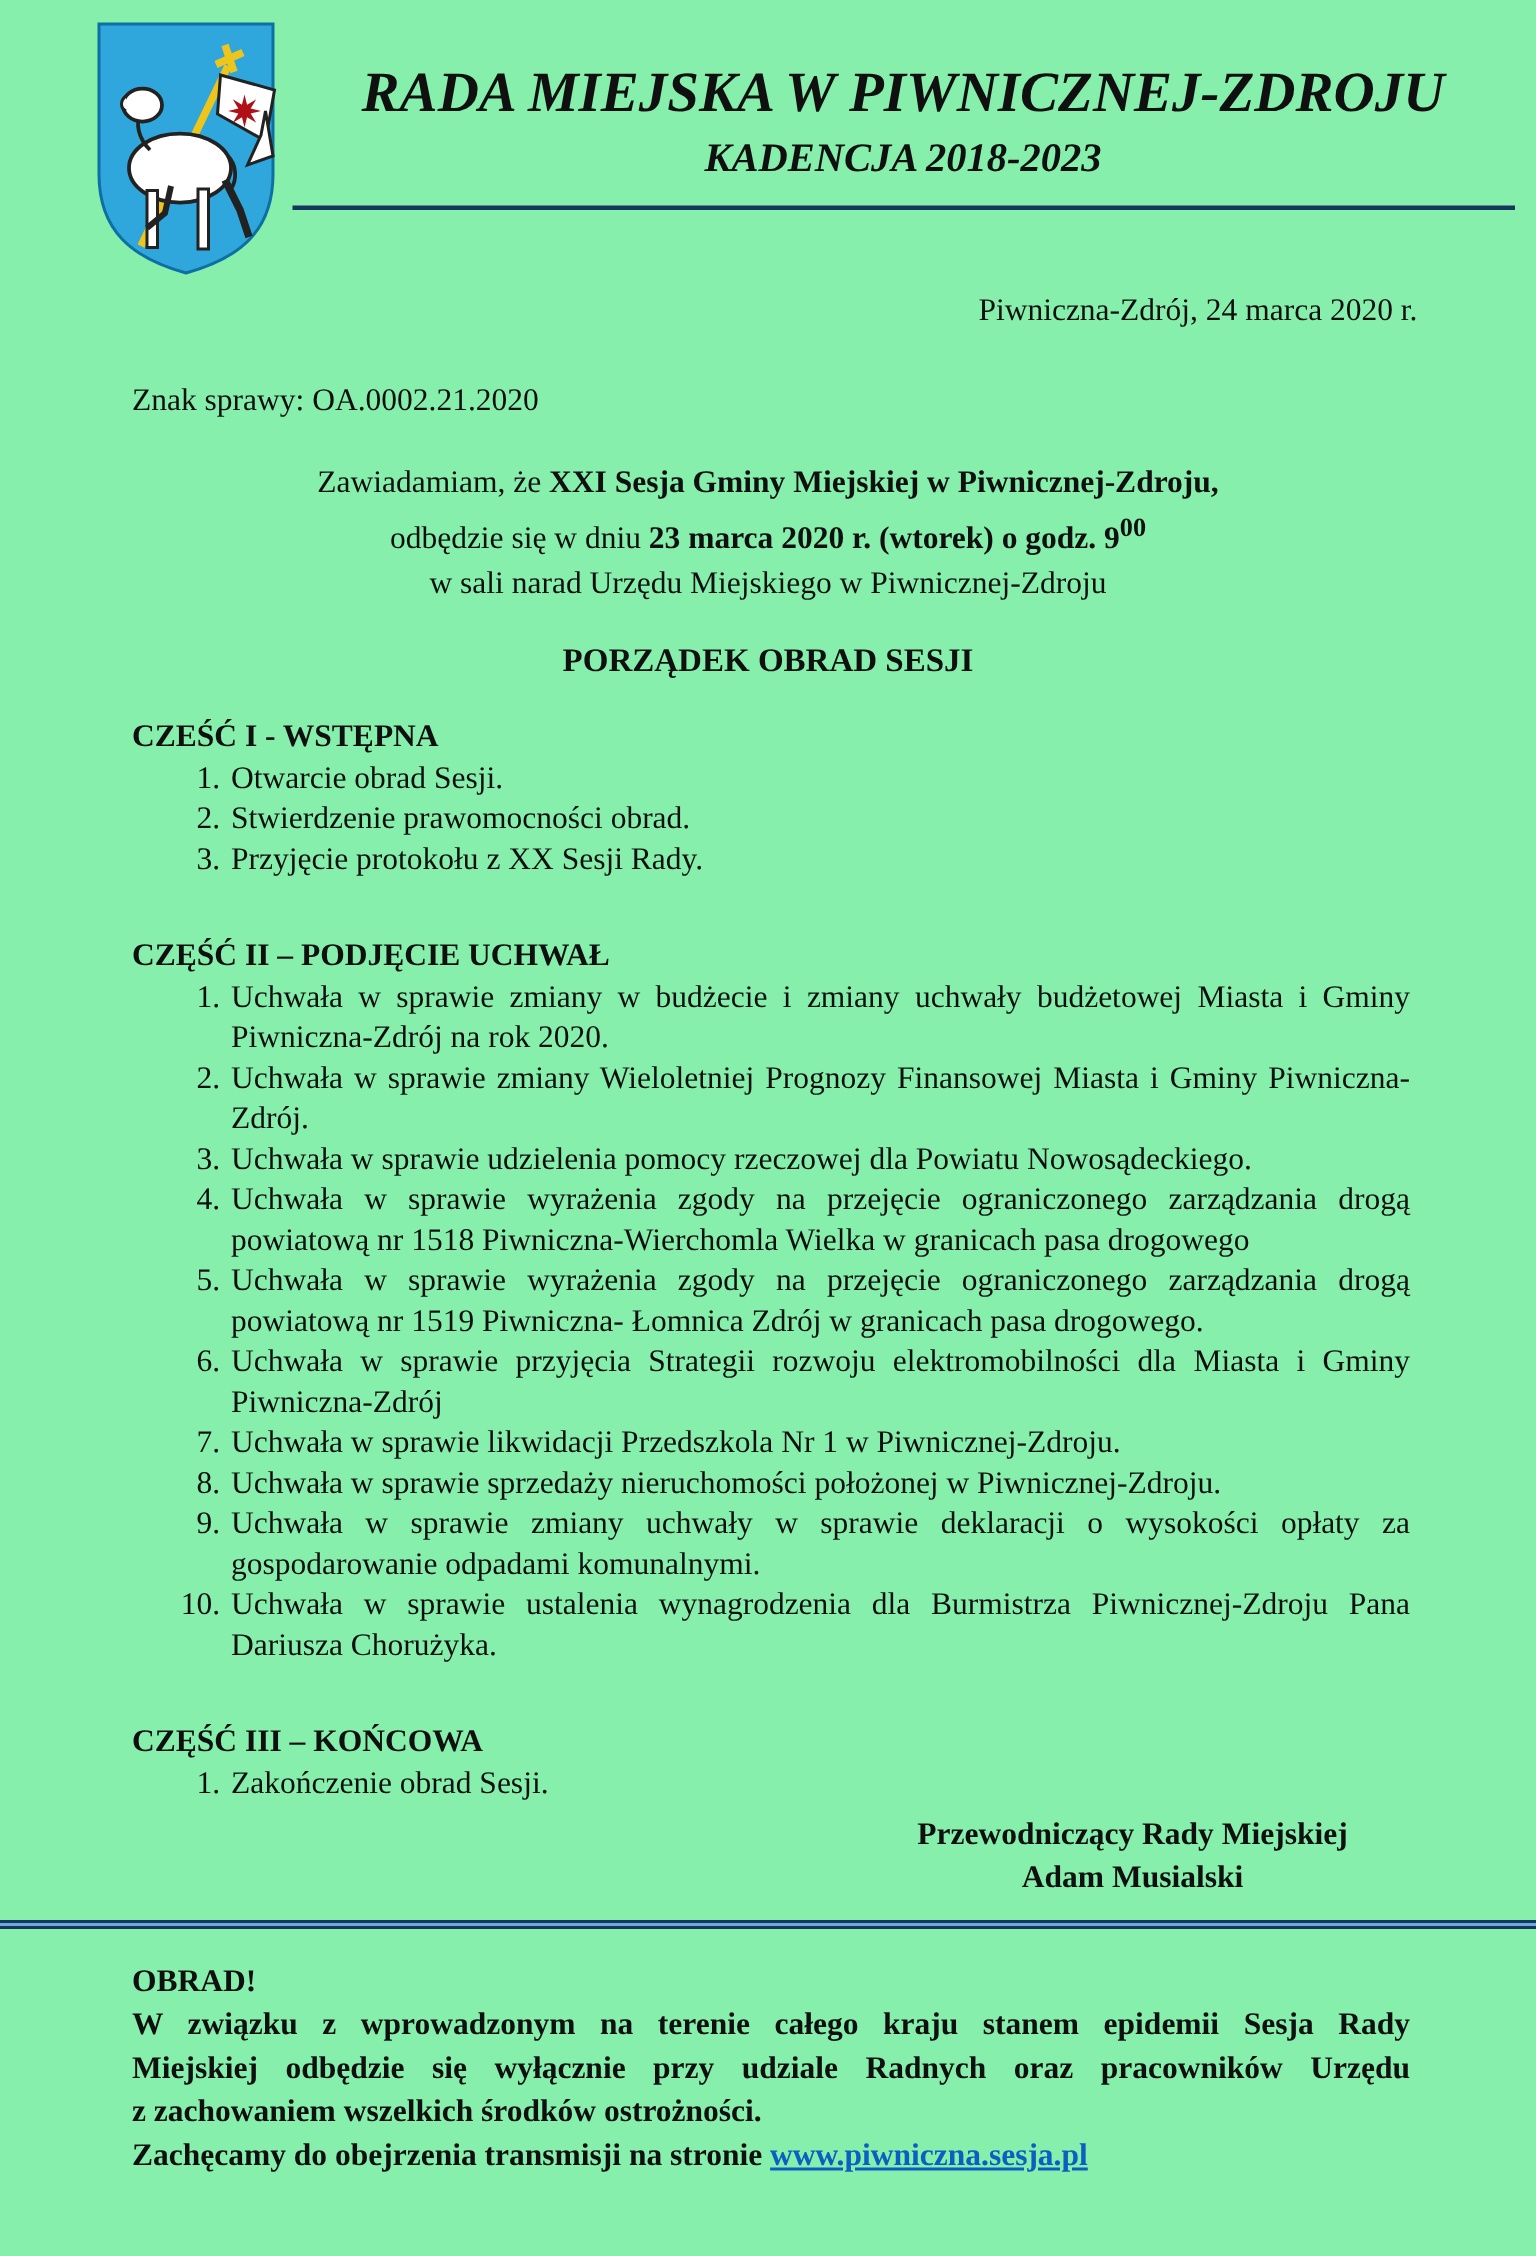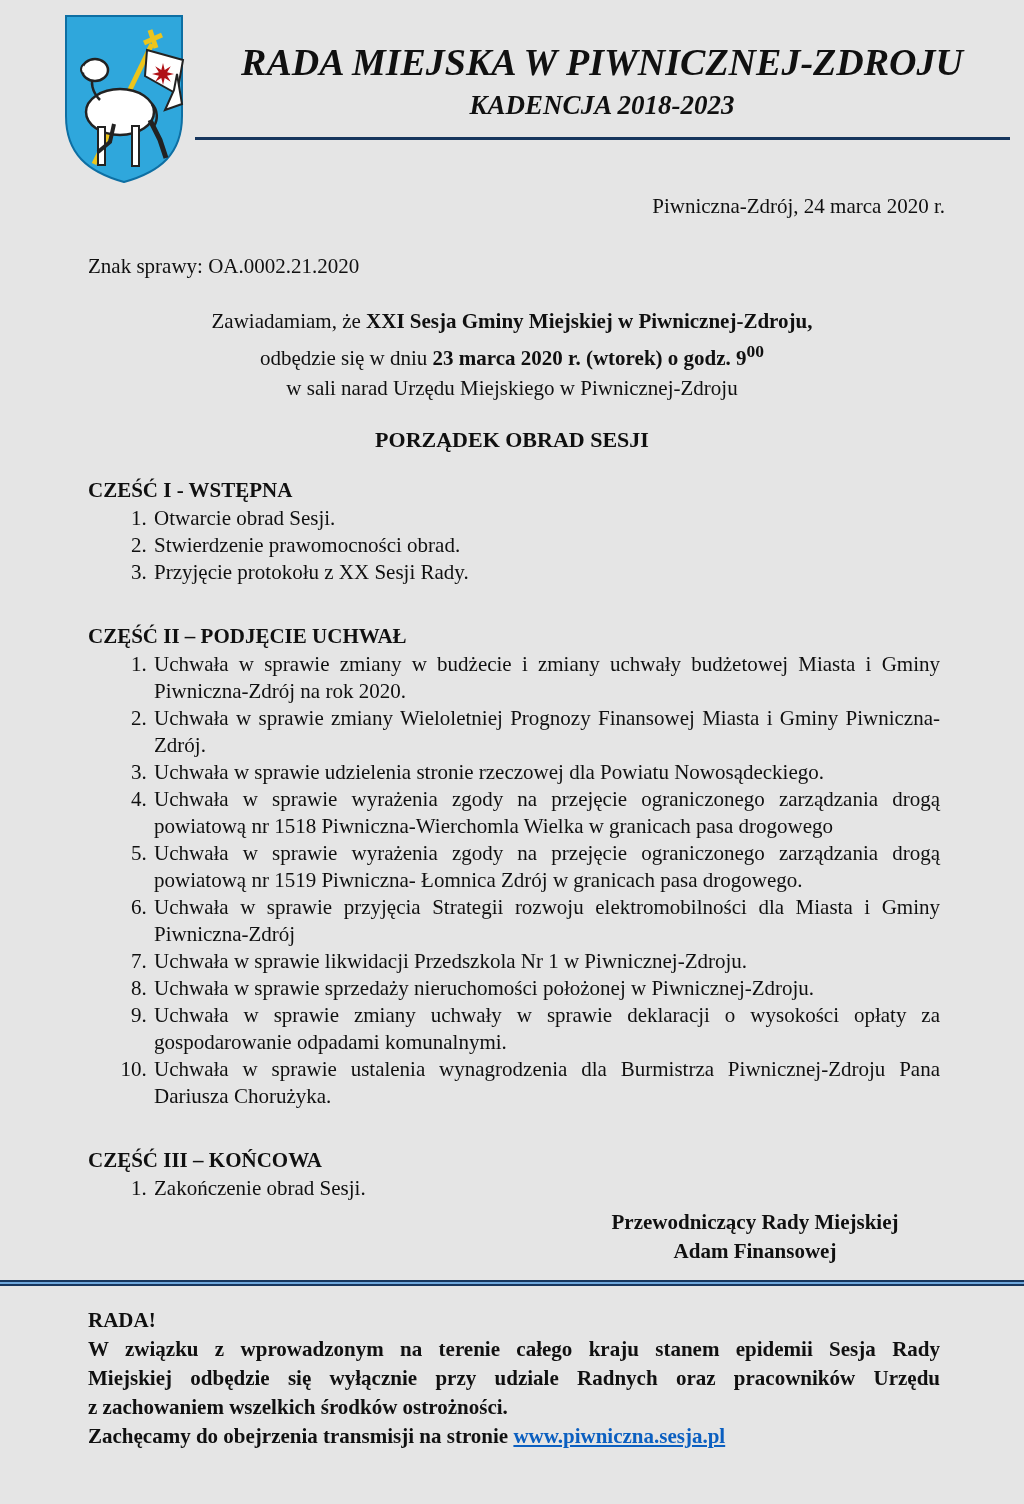--- a/index.html
+++ b/index.html
@@ -1,18 +1,18 @@
 <!DOCTYPE html>
 <html><head>
 <meta charset="utf-8">
 <style>
   html,body{margin:0;padding:0;background:#ffffff;}
   .page{
     width:1024px;height:1504px;position:relative;overflow:hidden;
-    background:#e5e5e5;color:#101010;
+    background:#86efac;color:#101010;
     font-family:"Liberation Serif","DejaVu Serif",serif;
   }
   
   .crest{position:absolute;left:62px;top:12px;width:124px;height:174px;}
   .masthead{margin-left:190px;width:824px;text-align:center;padding-top:40px;}
   .masthead .title{font-size:38px;font-style:italic;font-weight:bold;margin:0;line-height:44px;}
   .masthead .subtitle{font-size:27px;font-style:italic;font-weight:bold;margin:6px 0 0;line-height:31px;}
   .rule{margin:16px 0 0 195px;width:815px;height:3px;background:#17365D;}
   
   .dateline{margin-top:54px;padding-right:79px;text-align:right;font-size:21px;line-height:24px;}
@@ -91,21 +91,21 @@
         <li>Stwierdzenie prawomocności obrad.</li>
         <li>Przyjęcie protokołu z XX Sesji Rady.</li>
       </ol>
     </section>
 
     <section>
       <h3>CZĘŚĆ II – PODJĘCIE UCHWAŁ</h3>
       <ol>
         <li>Uchwała w sprawie zmiany w budżecie i zmiany uchwały budżetowej Miasta i Gminy Piwniczna-Zdrój na rok 2020.</li>
         <li>Uchwała w sprawie zmiany Wieloletniej Prognozy Finansowej Miasta i Gminy Piwniczna-Zdrój.</li>
-        <li>Uchwała w sprawie udzielenia stronie rzeczowej dla Powiatu Nowosądeckiego.</li>
+        <li>Uchwała w sprawie udzielenia pomocy rzeczowej dla Powiatu Nowosądeckiego.</li>
         <li>Uchwała w sprawie wyrażenia zgody na przejęcie ograniczonego zarządzania drogą powiatową nr 1518 Piwniczna-Wierchomla Wielka w granicach pasa drogowego</li>
         <li>Uchwała w sprawie wyrażenia zgody na przejęcie ograniczonego zarządzania drogą powiatową nr 1519 Piwniczna- Łomnica Zdrój  w granicach pasa drogowego.</li>
         <li>Uchwała w sprawie przyjęcia Strategii rozwoju elektromobilności dla Miasta i Gminy Piwniczna-Zdrój</li>
         <li>Uchwała w sprawie likwidacji Przedszkola Nr 1 w Piwnicznej-Zdroju.</li>
         <li>Uchwała w sprawie sprzedaży nieruchomości położonej w Piwnicznej-Zdroju.</li>
         <li>Uchwała w sprawie zmiany uchwały w sprawie deklaracji o wysokości opłaty za gospodarowanie odpadami komunalnymi.</li>
         <li>Uchwała w sprawie ustalenia wynagrodzenia dla Burmistrza Piwnicznej-Zdroju Pana Dariusza Chorużyka.</li>
       </ol>
     </section>
 
@@ -113,25 +113,25 @@
       <h3>CZĘŚĆ III – KOŃCOWA</h3>
       <ol>
         <li>Zakończenie obrad Sesji.</li>
       </ol>
     </section>
 
   </div>
 
   <div class="signature">
     <div>Przewodniczący Rady Miejskiej</div>
-    <div>Adam Finansowej</div>
+    <div>Adam Musialski</div>
   </div>
 
   <div class="double-rule"></div>
   <div class="footer">
-    <div>RADA!</div>
+    <div>OBRAD!</div>
     <div class="stretch">W związku z wprowadzonym na terenie całego kraju stanem epidemii Sesja Rady</div>
     <div class="stretch">Miejskiej odbędzie się wyłącznie przy udziale Radnych oraz pracowników Urzędu</div>
     <div>z zachowaniem wszelkich środków ostrożności.</div>
     <div><span>Zachęcamy do obejrzenia transmisji na stronie </span><a href="#" class="link">www.piwniczna.sesja.pl</a></div>
   </div>
 
 </div>
 
 </body></html>

